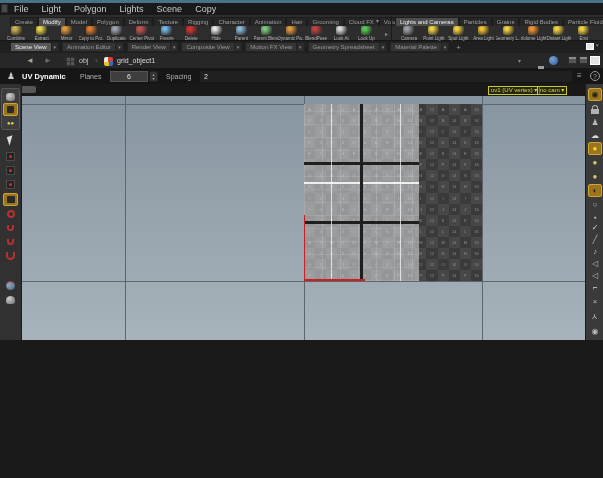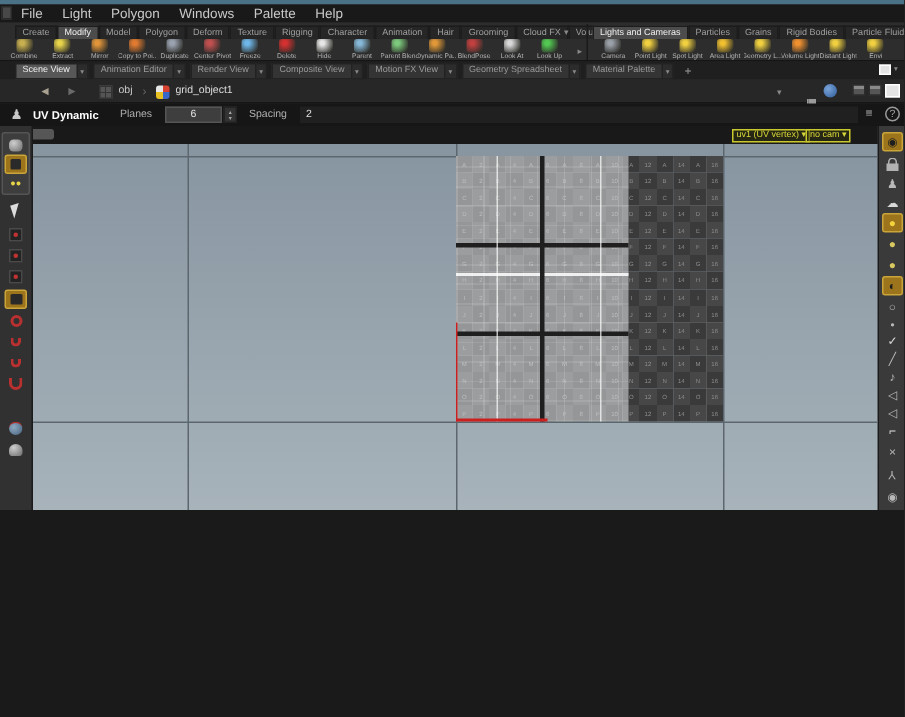--- a/index.html
+++ b/index.html
@@ -79,23 +79,23 @@
 <body>
 
 <div id="page">
 
   <div class="abs" id="topstrip"></div>
 
   <div class="abs" id="menubar">
     <span class="mi">File</span>
     <span class="mi">Light</span>
     <span class="mi">Polygon</span>
-    <span class="mi">Windows</span>
-    <span class="mi">Palette</span>
-    <span class="mi">Help</span>
+    <span class="mi">Lights</span>
+    <span class="mi">Scene</span>
+    <span class="mi">Copy</span>
   </div>
   <div class="abs edge-sq" style="left:1px;top:4px;"></div>
 
   <div class="abs" id="shelf">
     <div class="tabrow" style="left:10px;">
       <span class="stab">Create</span>
       <span class="stab sel">Modify</span>
       <span class="stab">Model</span>
       <span class="stab">Polygon</span>
       <span class="stab">Deform</span>

